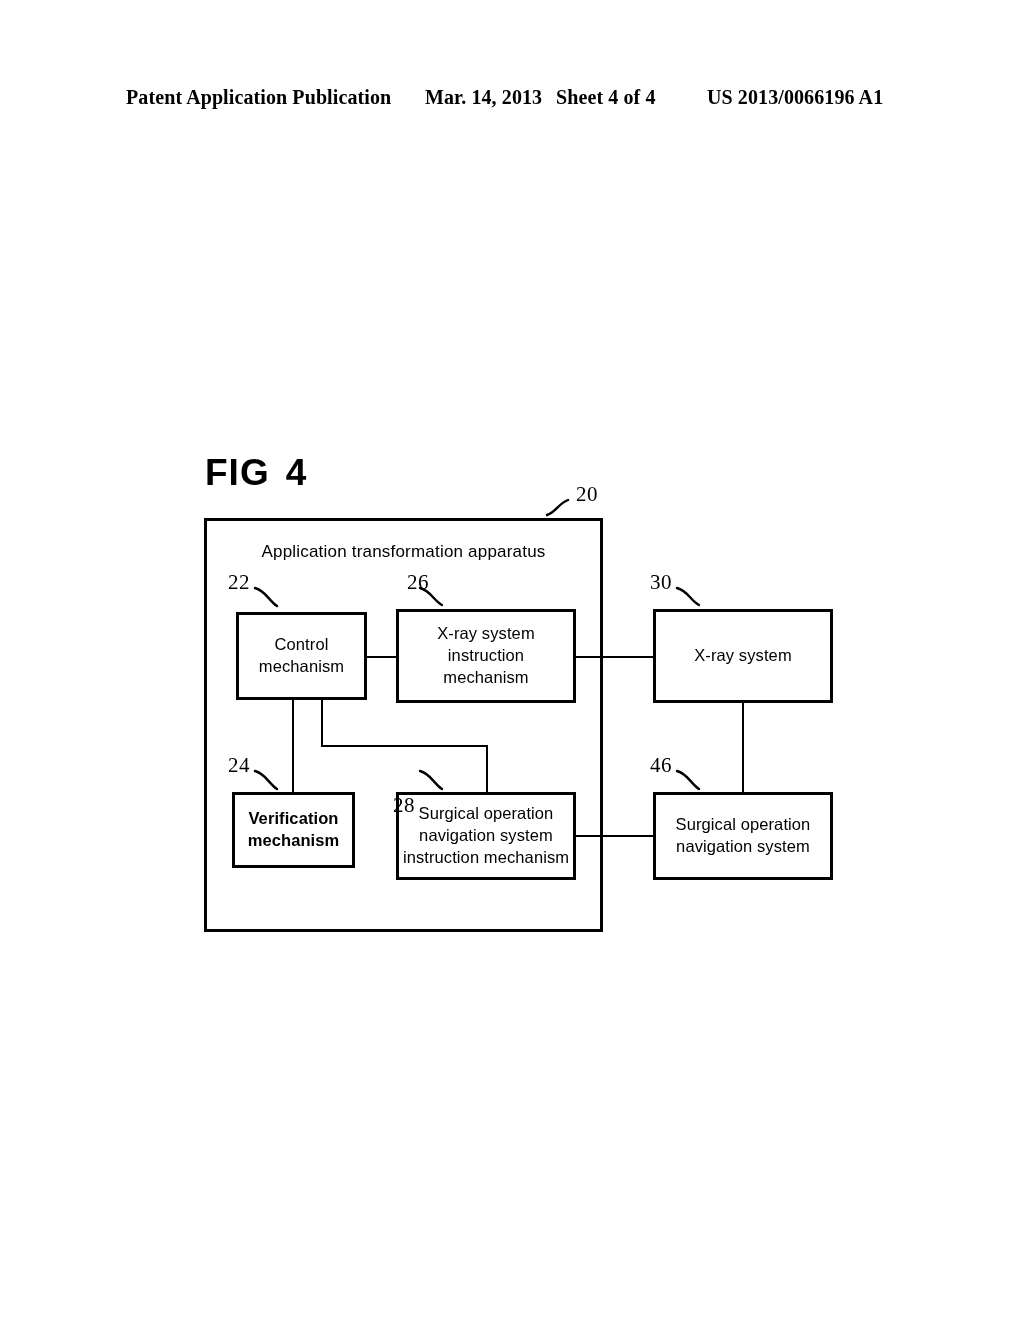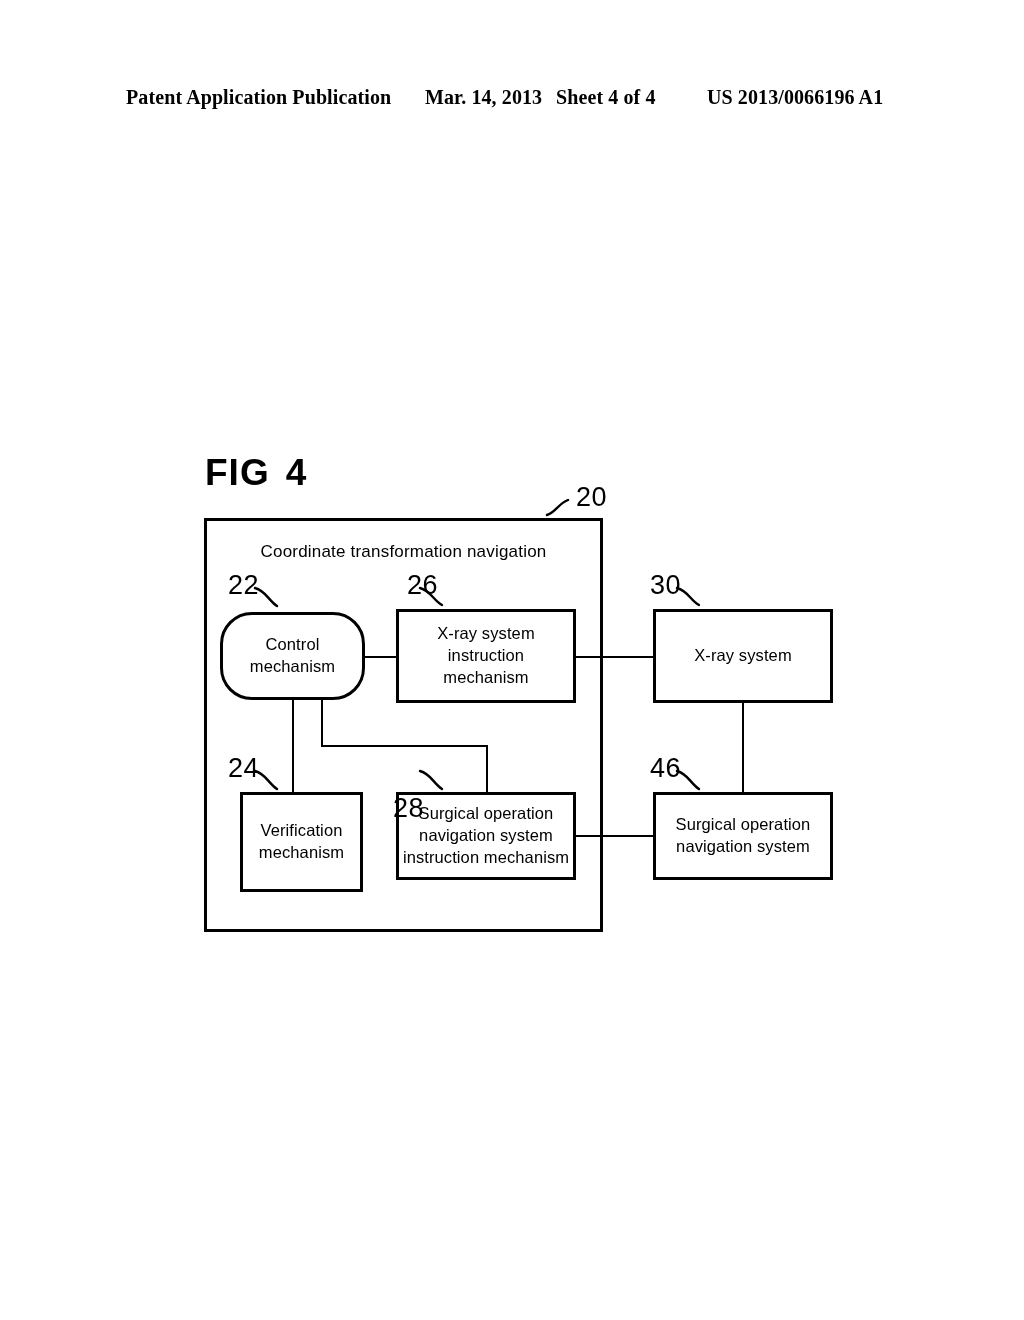--- a/index.html
+++ b/index.html
@@ -101,33 +101,33 @@
     left: 0;
     width: 100%;
     text-align: center;
     font-size: 17px;
     letter-spacing: 0.2px;
   }
 
   
   #box-20 { left: 204px; top: 518px; width: 399px; height: 414px; }
   
-  #box-22 { left: 220px; top: 612px; width: 145px; height: 88px; border-radius: 32px; }
+  #box-22 { left: 236px; top: 612px; width: 131px; height: 88px; }
   #box-26 { left: 396px; top: 609px; width: 180px; height: 94px; }
-  #box-24 { left: 240px; top: 792px; width: 123px; height: 100px; }
+  #box-24 { left: 232px; top: 792px; width: 123px; height: 76px; font-weight: bold; }
   #box-28 { left: 396px; top: 792px; width: 180px; height: 88px; }
   
   #box-30 { left: 653px; top: 609px; width: 180px; height: 94px; }
   #box-32 { left: 653px; top: 792px; width: 180px; height: 88px; }
 
   
   .ref-num {
     position: absolute;
-    font-size: 27px;
-    font-family: Liberation Sans, sans-serif;
+    font-size: 21px;
+    font-family: Liberation Serif, serif;
     letter-spacing: 0.5px;
     z-index: 4;
   }
   #ref-20 { left: 576px; top: 482px; }
   #ref-22 { left: 228px; top: 570px; }
   #ref-26 { left: 407px; top: 570px; text-align: center; }
   #ref-30 { left: 650px; top: 570px; }
   #ref-24 { left: 228px; top: 753px; }
   #ref-28 { left: 393px; top: 753px; margin-top: 40px; }
   #ref-32 { left: 650px; top: 753px; }
@@ -171,21 +171,21 @@
 
       <path d="M 322 698 L 322 746 L 487 746 L 487 794"></path>
 
       <path d="M 574 836 L 655 836"></path>
 
       <path d="M 743 701 L 743 794"></path>
     </g>
   </svg>
 
   <div class="box container-box" id="box-20">
-    <span class="container-title">Coordinate transformation navigation</span>
+    <span class="container-title">Application transformation apparatus</span>
   </div>
 
   <div class="box" id="box-22">
     <span>Control<br>mechanism</span>
   </div>
   <div class="box" id="box-26">
     <span>X-ray system<br>instruction<br>mechanism</span>
   </div>
   <div class="box" id="box-30">
     <span>X-ray system</span>

